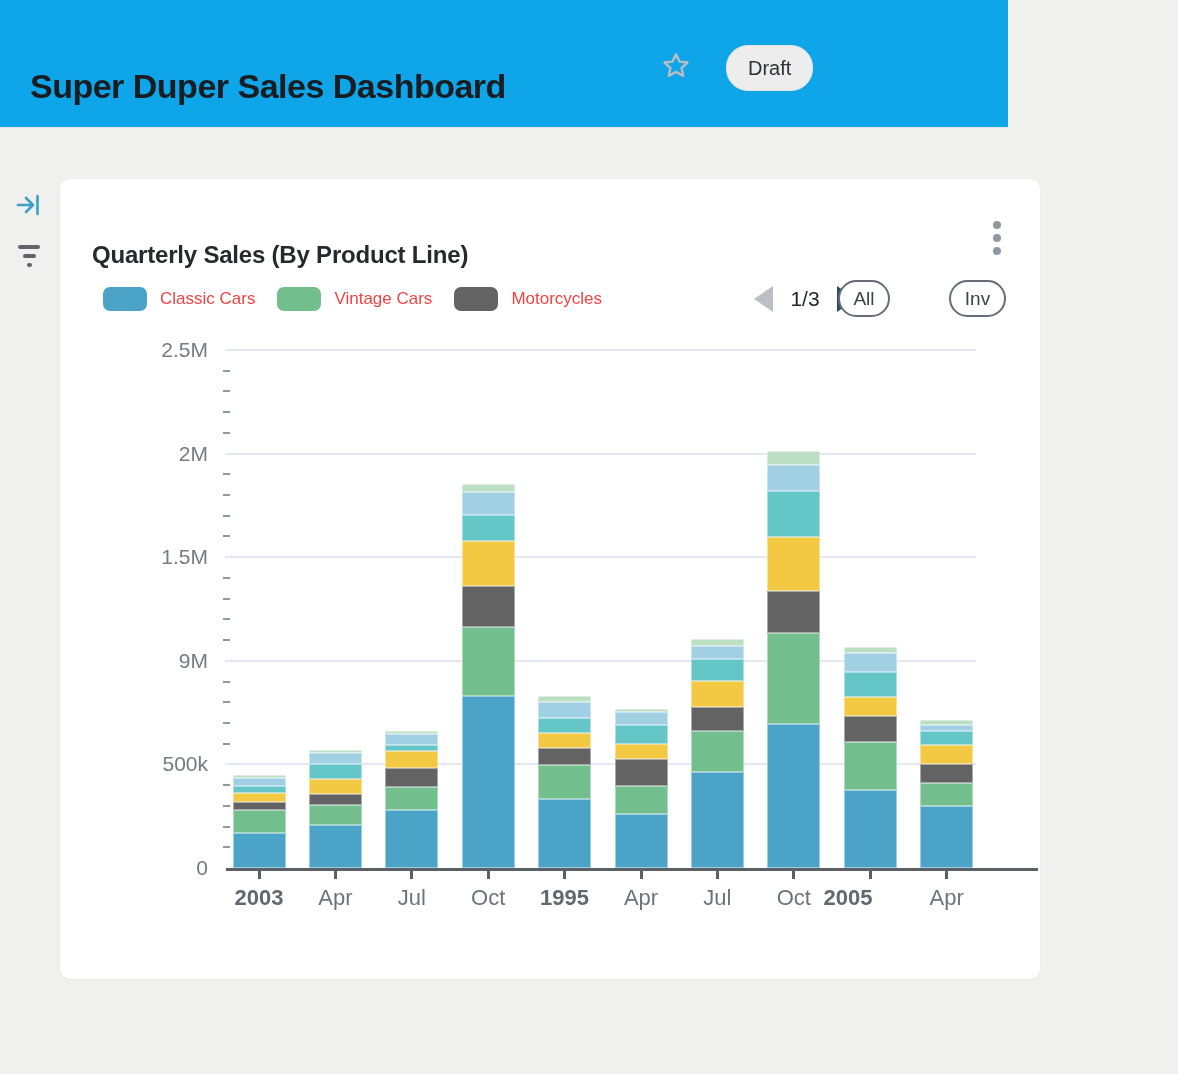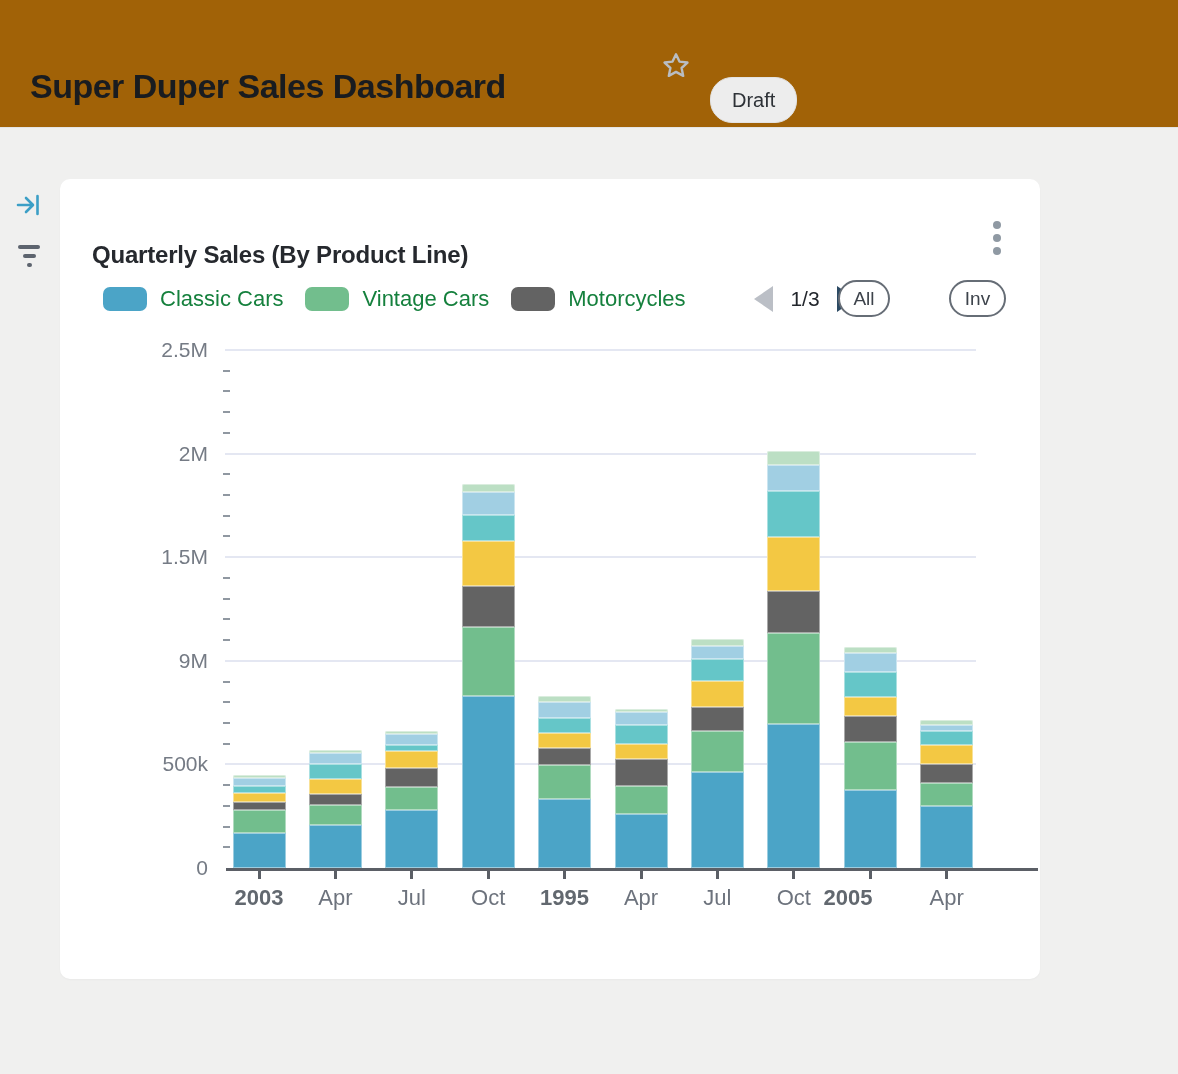--- a/index.html
+++ b/index.html
@@ -5,37 +5,37 @@
   html,body{margin:0;padding:0;}
   body{
     width:1178px;height:1074px;position:relative;
     background:#f0f0ef;
     font-family:"Liberation Sans", sans-serif;
     -webkit-font-smoothing:antialiased;
     overflow:hidden;
   }
   
   .app-header{
-    position:absolute;left:0;top:0;width:1178px;height:127px;
-    background:#a16207;border-bottom:1px solid #e4e4e4;
+    position:absolute;left:0;top:0;width:1008px;height:127px;
+    background:#0ea5e9;border-bottom:1px solid #e4e4e4;
   }
   .app-title{
     position:absolute;left:30px;top:44px;
     font-size:34px;font-weight:700;color:#191c20;letter-spacing:-0.5px;
   }
   .star-btn{
     position:absolute;left:660px;top:50px;width:32px;height:32px;
     background:none;border:none;padding:0;cursor:pointer;
   }
   .draft-badge{
-    position:absolute;left:710px;top:45px;height:44px;
+    position:absolute;left:726px;top:45px;height:44px;
     padding:0 21px;border-radius:22px;
     background:#ededed;border:1px solid #e3e3e3;
     display:flex;align-items:center;
-    font-size:20px;color:#2e3237;margin-top:32px;
+    font-size:20px;color:#2e3237;
   }
   
   .rail-btn{position:absolute;background:none;border:none;padding:0;cursor:pointer;}
   .rail-expand{left:14px;top:191px;width:28px;height:28px;}
   .rail-filter{left:16px;top:245px;width:26px;height:28px;display:flex;flex-direction:column;align-items:center;gap:5px;}
   .fbar{background:#5d646e;border-radius:2px;height:4px;}
   .fbar.b1{width:22px;}
   .fbar.b2{width:13px;}
   .fbar.b3{width:5px;}
   
@@ -51,21 +51,21 @@
   .kebab-btn{
     position:absolute;right:28px;top:38px;width:30px;height:42px;
     background:none;border:none;cursor:pointer;
     display:flex;flex-direction:column;align-items:center;justify-content:center;gap:5px;
   }
   .kebab-dot{width:8px;height:8px;border-radius:50%;background:#8f99a3;}
   
   .legend-row{position:absolute;left:43px;top:102px;height:36px;display:flex;align-items:center;gap:22px;}
   .legend-item{display:flex;align-items:center;gap:13px;cursor:pointer;}
   .legend-swatch{width:44px;height:24px;border-radius:7px;flex:0 0 auto;}
-  .legend-label{font-size:22px;color:#15803d;}
+  .legend-label{font-size:17px;color:#ef4444;}
   .pager{position:absolute;left:694px;top:102px;height:36px;display:flex;align-items:center;gap:14px;}
   .tri{width:0;height:0;border-top:13px solid transparent;border-bottom:13px solid transparent;cursor:pointer;}
   .tri-prev{border-right:19px solid #bbbfc6;}
   .tri-next{border-left:19px solid #2c4a63;}
   .pager-text{font-size:21px;color:#22262c;min-width:36px;text-align:center;}
   .pill-btn{
     position:absolute;top:101px;height:37px;border-radius:19px;
     background:#fff;border:2px solid #666d76;color:#3d434b;
     font-size:19px;font-family:"Liberation Sans",sans-serif;
     display:flex;align-items:center;justify-content:center;cursor:pointer;padding:0 13px;

